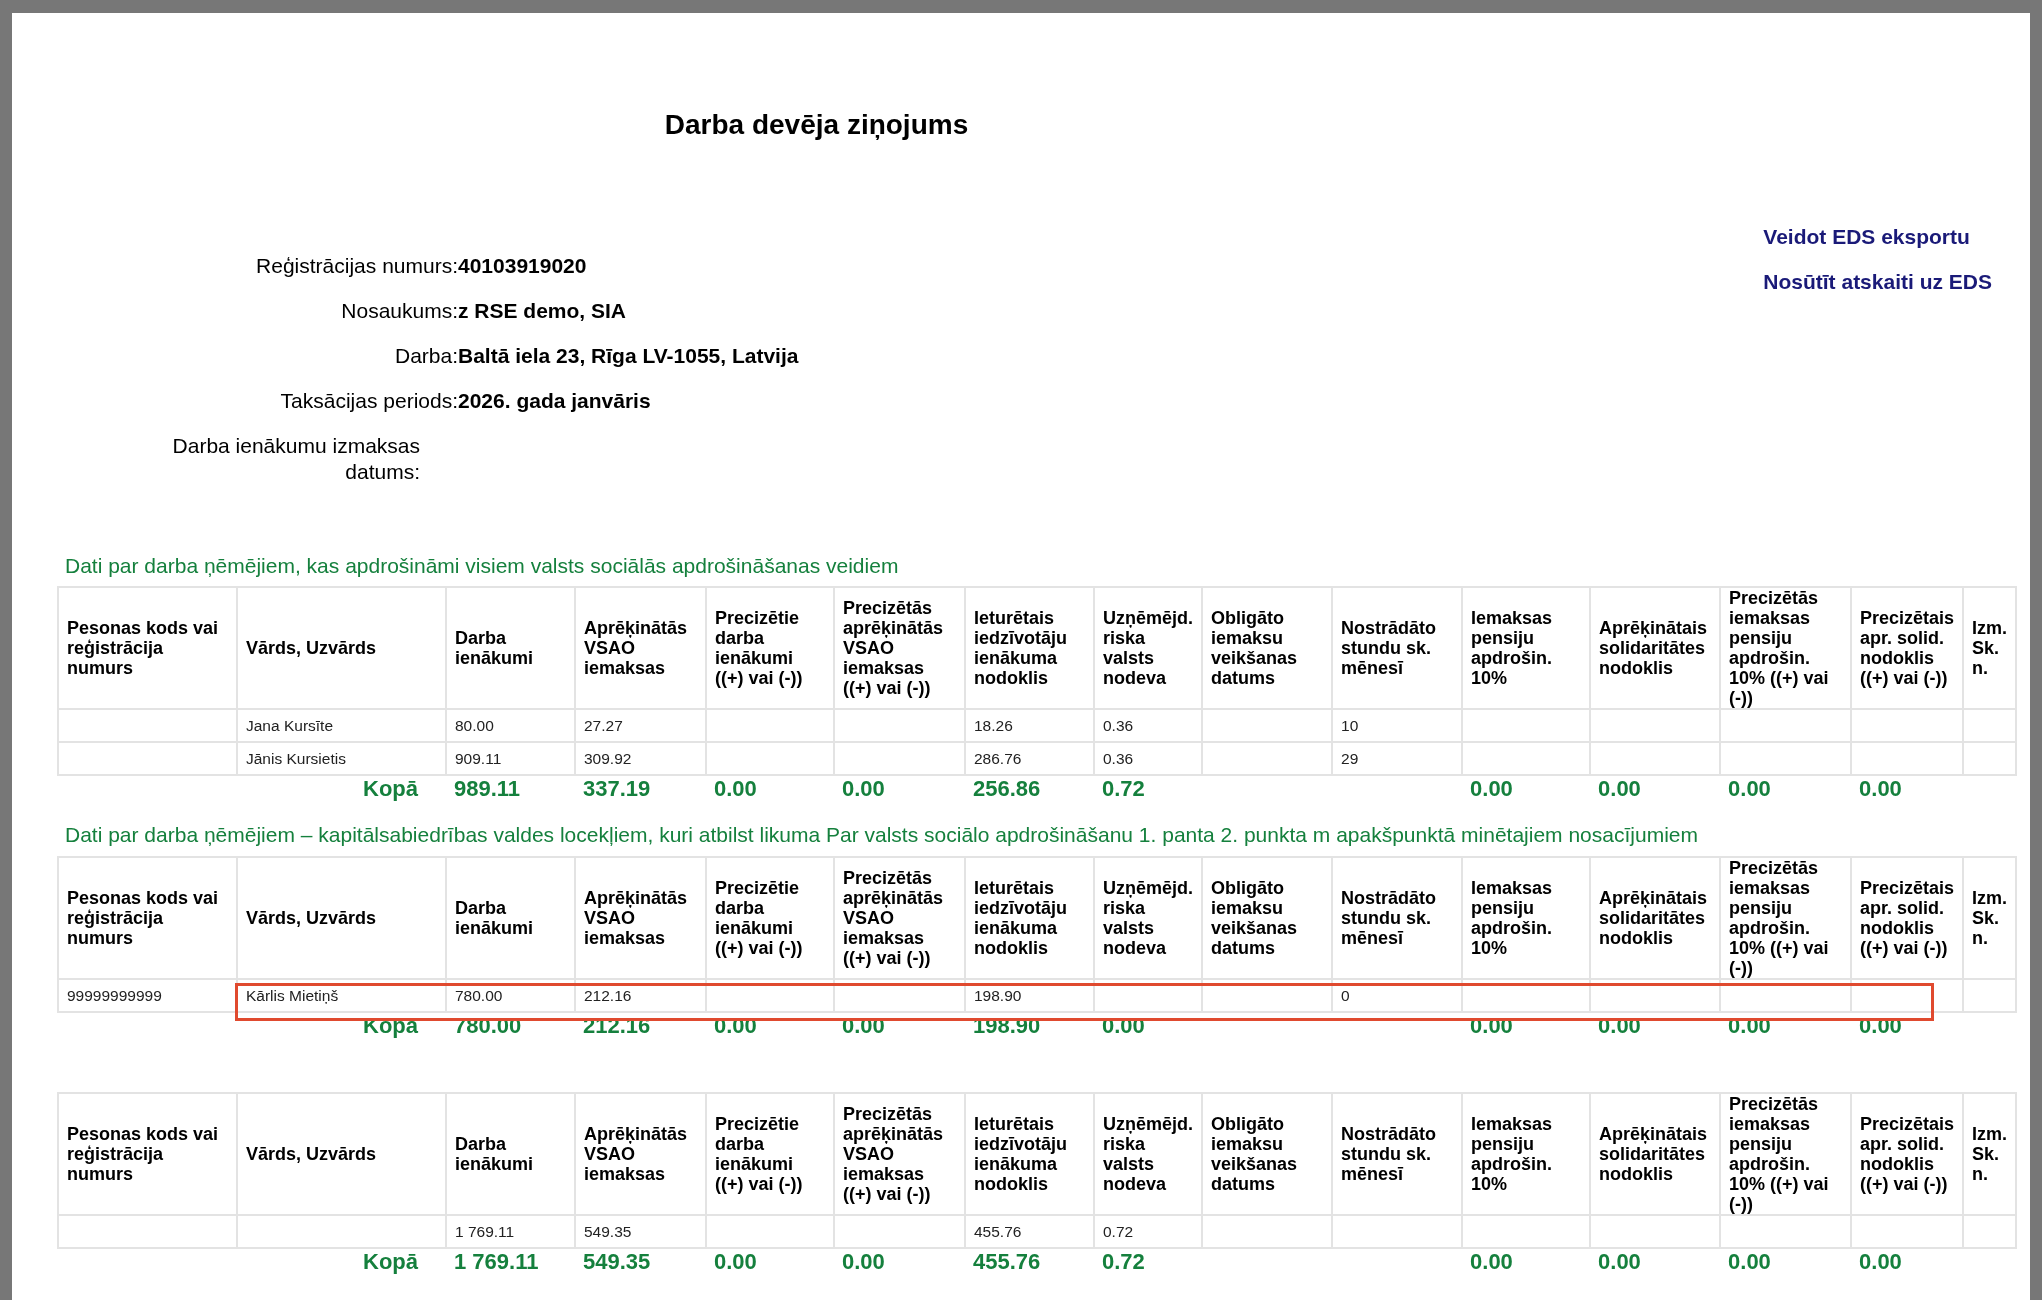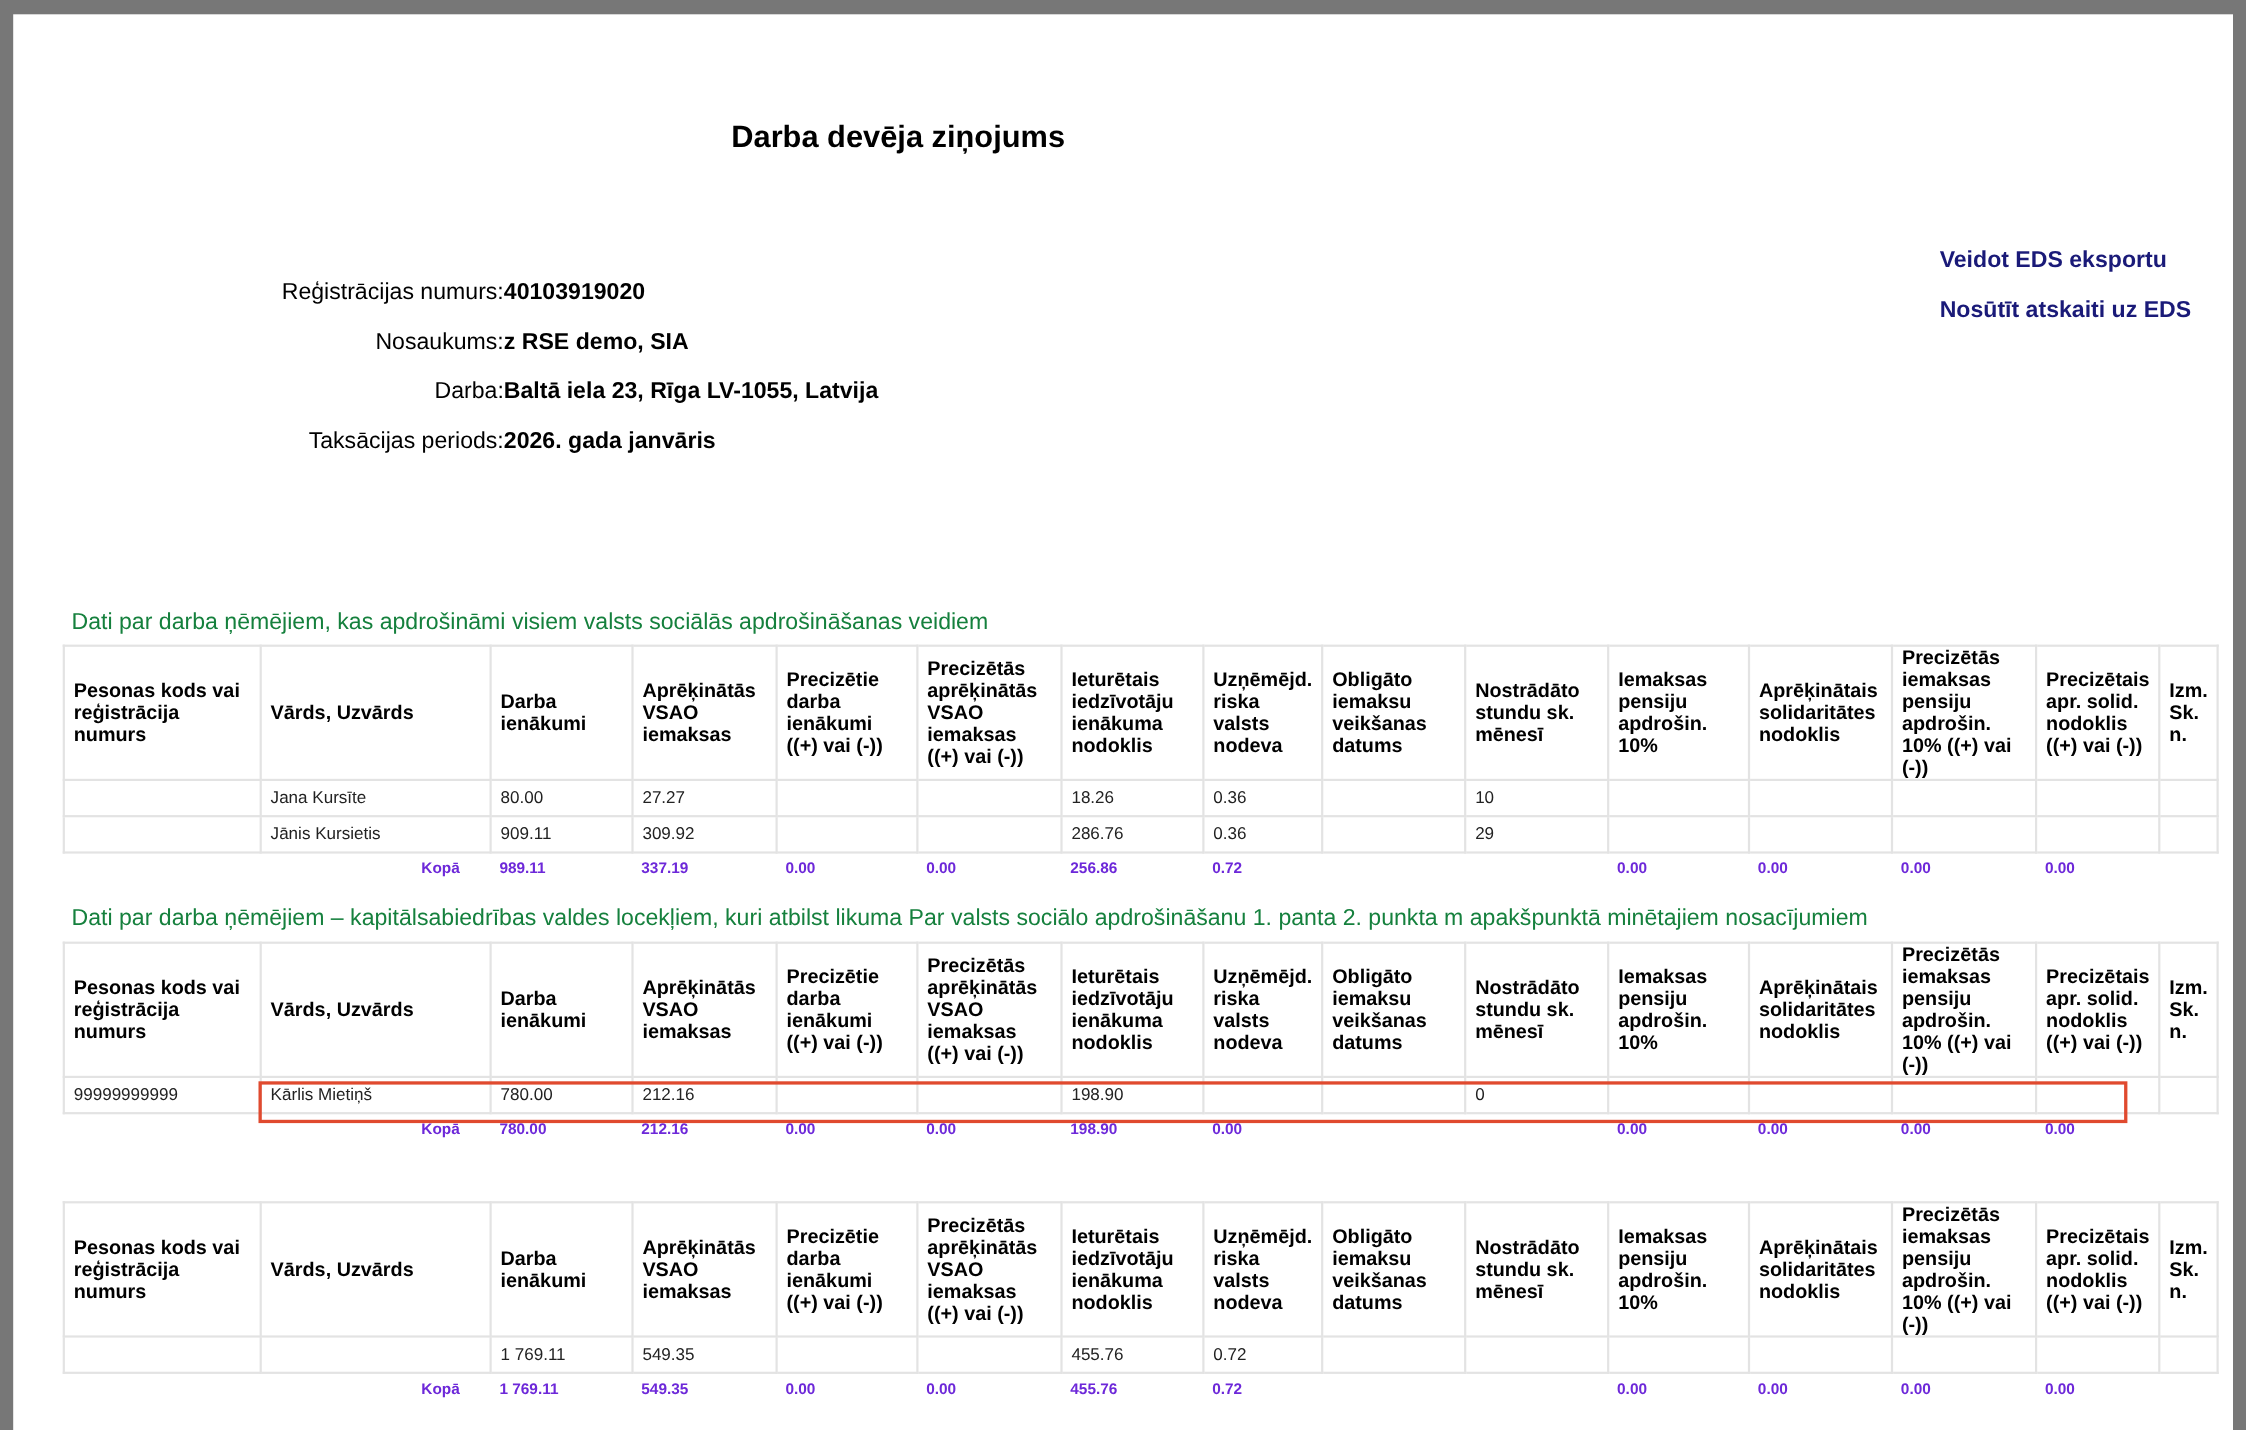--- a/index.html
+++ b/index.html
@@ -25,21 +25,21 @@
   .link {
     display: block; color: #1a1a78; font-weight: bold; font-size: 21px; line-height: 26px;
     text-decoration: none; margin-bottom: 19px; cursor: pointer;
   }
   .section-title { position: absolute; left: 53px; font-size: 21px; line-height: 24px; color: #15803d; }
   .tbl-wrap { position: absolute; left: 45px; }
   table { border-collapse: collapse; table-layout: fixed; }
   th, td { border: 2px solid #e3e3e3; padding: 0 8px; vertical-align: middle; text-align: left; }
   th { font-size: 18px; line-height: 20px; font-weight: bold; height: 120px; }
   td { font-size: 15.5px; height: 31px; color: #222; }
-  tr.total td { border: none; font-weight: bold; font-size: 14px; height: 26px; color: #6d28d9; }
+  tr.total td { border: none; font-weight: bold; font-size: 22px; height: 26px; color: #15803d; }
   tr.total td.kopa { text-align: right; padding-right: 28px; }
   .highlight { position: absolute; border: 3px solid #e04a2f; pointer-events: none; }
 </style>
 </head>
 <body>
 
 <div class="page">
   <div class="title">Darba devēja ziņojums</div>
 
   <div class="info">
@@ -51,20 +51,24 @@
       <div class="info-label">Nosaukums:</div>
       <div class="info-value">z RSE demo, SIA</div>
     </div>
     <div class="info-row">
       <div class="info-label">Darba:</div>
       <div class="info-value">Baltā iela 23, Rīga LV-1055, Latvija</div>
     </div>
     <div class="info-row">
       <div class="info-label">Taksācijas periods:</div>
       <div class="info-value">2026. gada janvāris</div>
+    </div>
+    <div class="info-row">
+      <div class="info-label" style="width:300px">Darba ienākumu izmaksas datums:</div>
+      <div class="info-value"></div>
     </div>
   </div>
 
   <div class="links">
     <a class="link">Veidot EDS eksportu</a>
     <a class="link">Nosūtīt atskaiti uz EDS</a>
   </div>
 
   <div class="section-title" style="top:541px">Dati par darba ņēmējiem, kas apdrošināmi visiem valsts sociālās apdrošināšanas veidiem</div>
   <div class="tbl-wrap" id="tbl0" style="top:573px">

